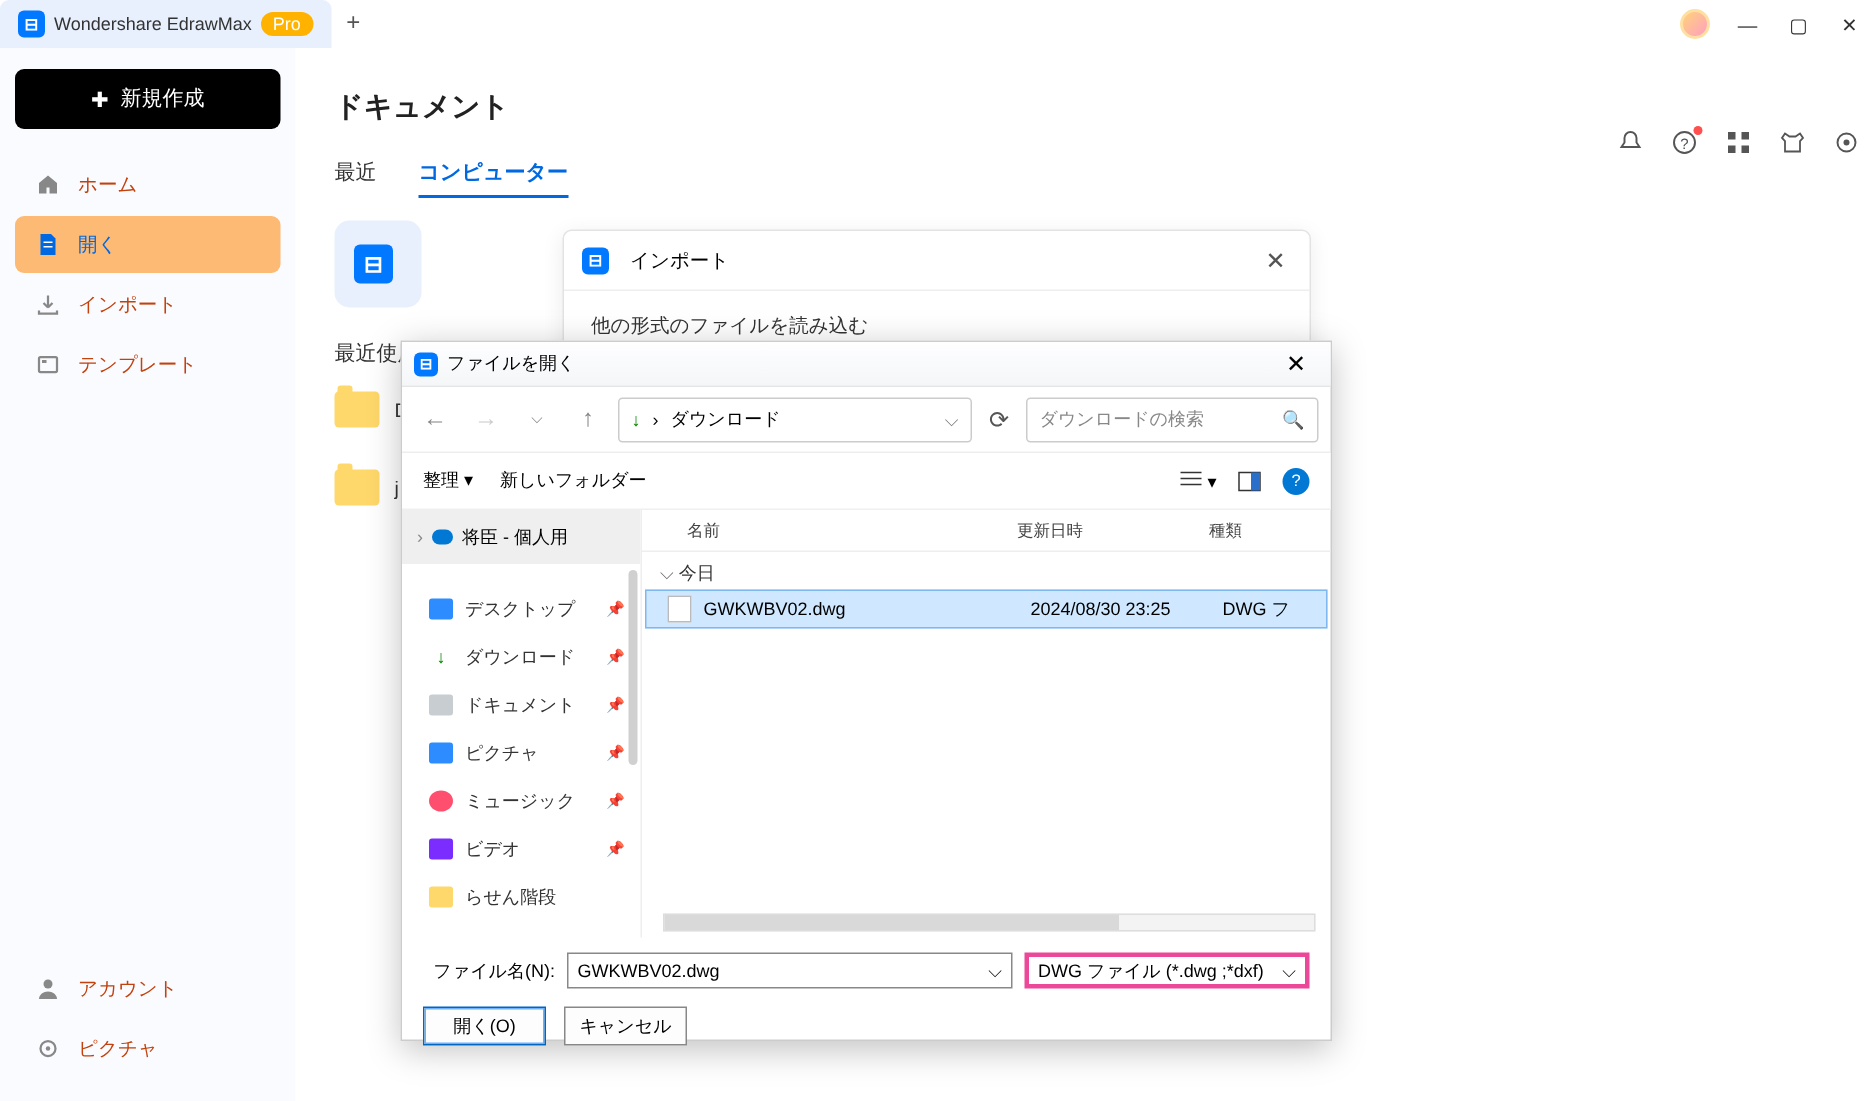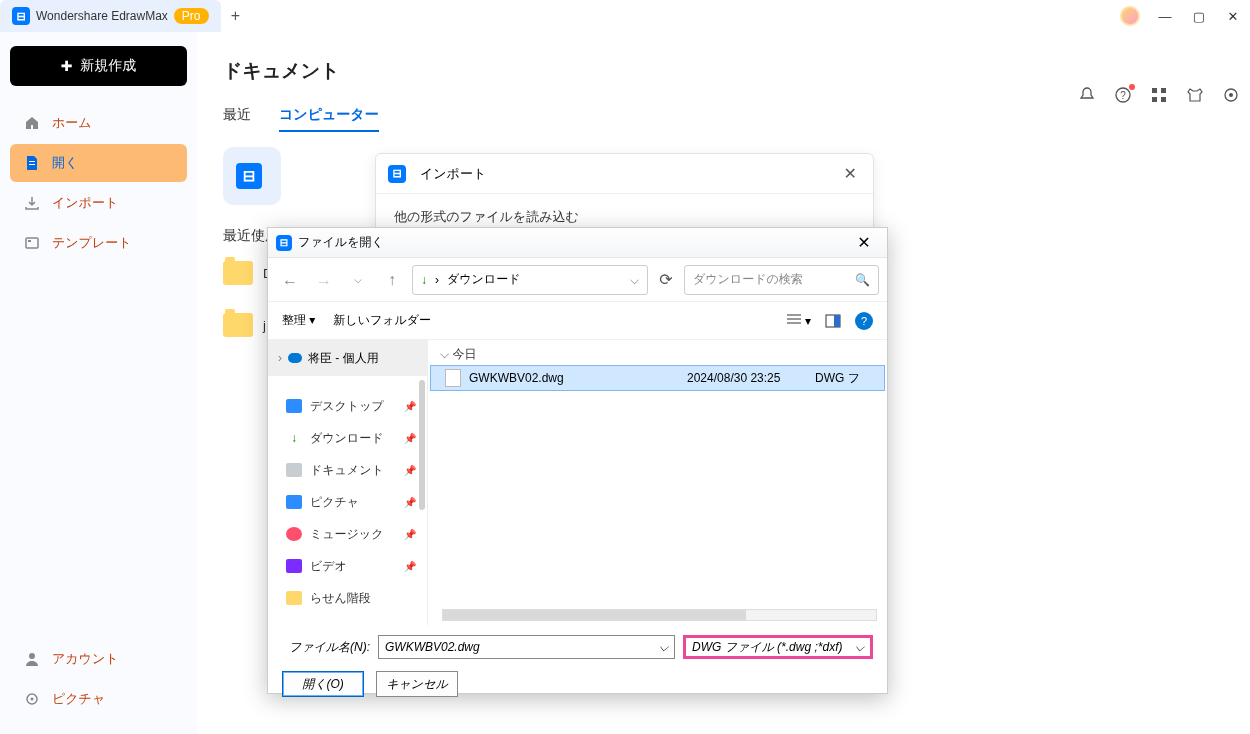--- a/index.html
+++ b/index.html
@@ -73,21 +73,21 @@
 .list-hdr{height:28px;display:flex;align-items:center;font-size:11px;color:#444;border-bottom:1px solid #eee;}
 .col-name{width:250px;padding-left:30px;}
 .col-date{width:128px;}
 .col-type{flex:1;}
 .group{padding:6px 0 2px 12px;font-size:12px;color:#333;}
 .group:before{content:"⌵ ";color:#666;}
 .frow{height:26px;display:flex;align-items:center;font-size:12px;background:#cfe8ff;border:1px solid #7fb8f0;margin:0 2px;}
 .frow .ficon{width:16px;height:18px;background:#fff;border:1px solid #bbb;margin:0 8px 0 14px;}
 .fo-hscroll{position:absolute;bottom:4px;left:14px;right:10px;height:12px;border:1px solid #ddd;background:#f3f3f3;}
 .fo-hscroll .thumb{position:absolute;left:0;top:0;width:70%;height:100%;background:#d9d9d9;}
-.fo-foot{padding:10px 14px 14px;font-style:italic;}
+.fo-foot{padding:10px 14px 14px;}
 .fn-row{display:flex;align-items:center;gap:8px;font-size:12px;margin-bottom:12px;}
 .fn-row label{width:88px;text-align:right;}
 .fn-input{flex:1;height:24px;border:1px solid #888;padding:0 6px;display:flex;align-items:center;justify-content:space-between;}
 .ft-select{width:190px;height:24px;border:3px solid #ec4899;padding:0 6px;display:flex;align-items:center;justify-content:space-between;font-size:12px;}
 .btn-row{display:flex;gap:12px;}
 .dlg-btn{min-width:82px;height:26px;border:1px solid #888;background:#fdfdfd;font-size:12px;display:flex;align-items:center;justify-content:center;}
 .dlg-btn.primary{border:1px solid #0067c0;box-shadow:inset 0 0 0 1px #6cb0ff;}
 .red-dot{position:relative;}
 .red-dot:after{content:"";position:absolute;top:-2px;right:-3px;width:6px;height:6px;background:#ff4f4f;border-radius:50%;}
 svg{display:block;}
@@ -317,20 +317,25 @@
             <span class="pin">📌</span>
           </div>
         <div class="tree-item">
             <span class="ti fold"></span>
             <span>らせん階段</span>
           </div>
       </div>
       <div class="tree-scroll"></div>
     </div>
     <div class="fo-list">
+      <div class="list-hdr">
+        <div class="col-name">名前</div>
+        <div class="col-date">更新日時</div>
+        <div class="col-type">種類</div>
+      </div>
       <div class="group">今日</div>
       <div class="frow">
         <span class="ficon"></span>
         <span class="col-name" style="padding-left:0;width:218px;">GWKWBV02.dwg</span>
         <span class="col-date">2024/08/30 23:25</span>
         <span class="col-type">DWG フ</span>
       </div>
       <div class="fo-hscroll">
           <div class="thumb"></div>
         </div>

